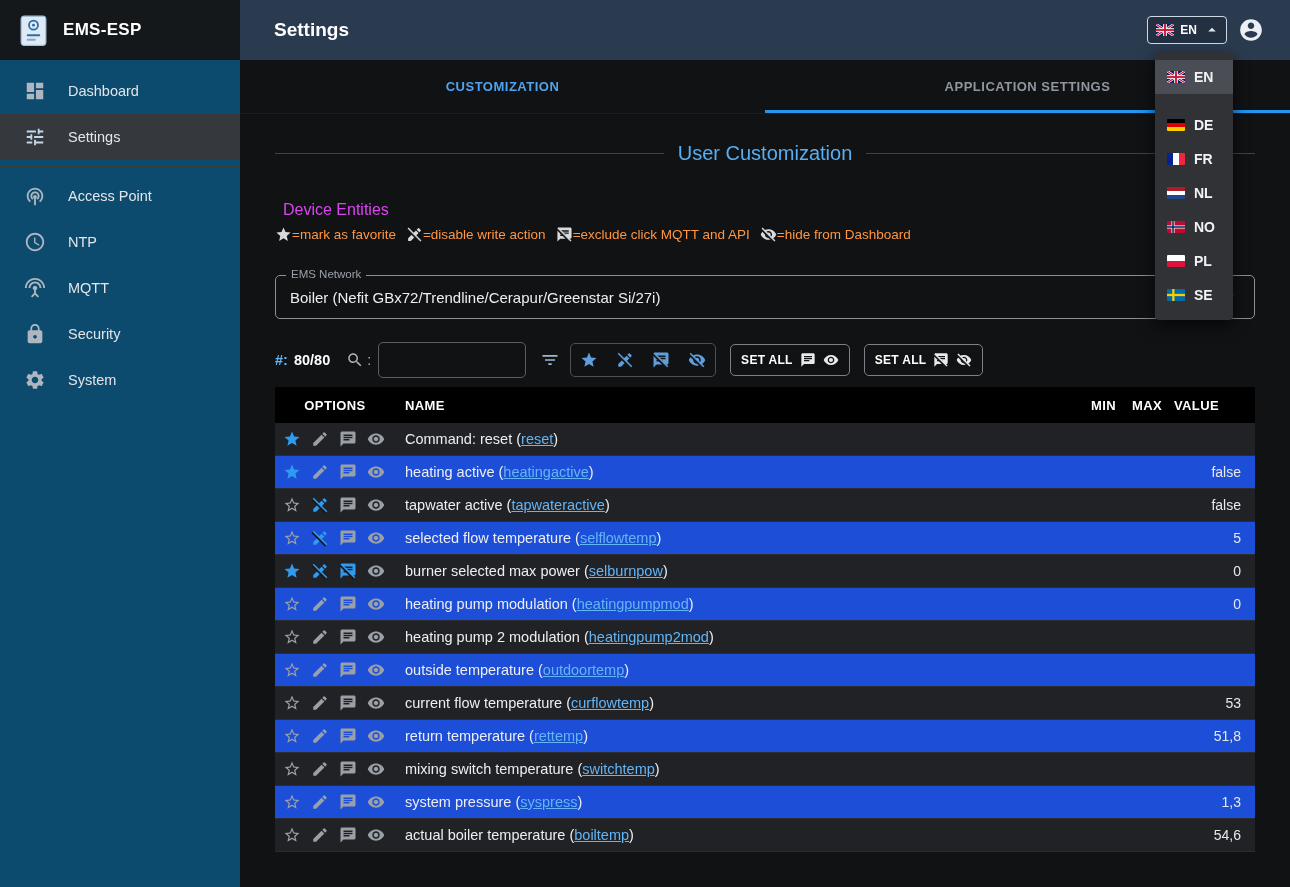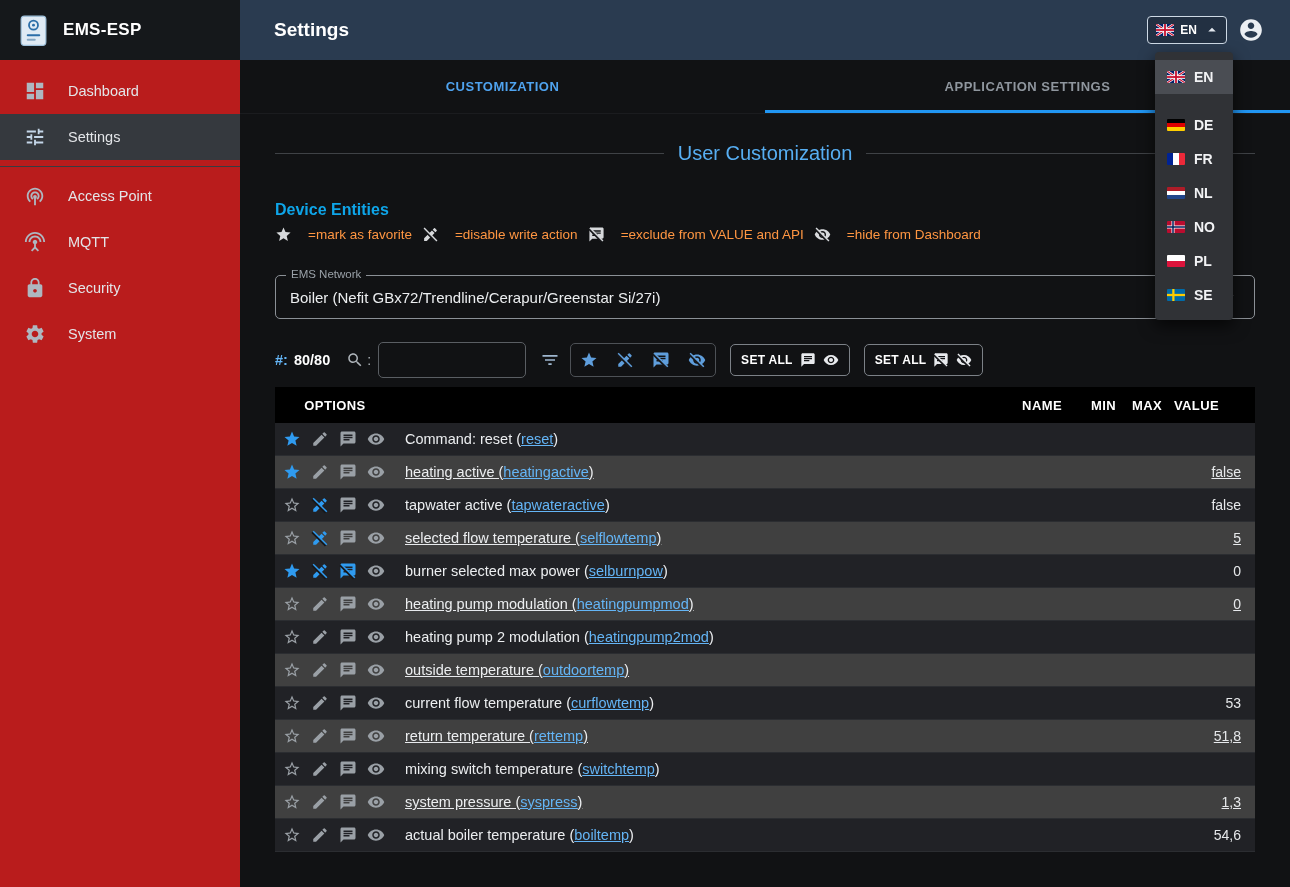--- a/index.html
+++ b/index.html
@@ -5,21 +5,21 @@
   * { box-sizing: border-box; }
   html,body { margin:0; padding:0; }
   body {
     width:1290px; height:887px; overflow:hidden; position:relative;
     background:#111214; color:#e8eaed;
     font-family:"Liberation Sans", sans-serif;
   }
   .app { display:flex; height:100%; }
 
   
-  .sidebar { width:240px; min-width:240px; background:#b91c1c; display:flex; flex-direction:column; }
+  .sidebar { width:240px; min-width:240px; background:#0c4a6e; display:flex; flex-direction:column; }
   .logo-area { height:60px; min-height:60px; background:#15181b; display:flex; align-items:center; gap:16px; padding:0 20px; }
   .logo-svg { width:27px; height:31px; display:block; }
   .app-title { font-size:17px; font-weight:700; letter-spacing:.3px; color:#ffffff; }
   .nav { padding-top:8px; }
   .nav-item { height:46px; display:flex; align-items:center; gap:22px; padding:0 24px; cursor:pointer; color:#e3e5e8; font-size:14.5px; }
   .nav-item.active { background:#35393e; }
   .nav-icon { width:22px; height:22px; color:#aeb7c0; }
   .nav-item.active .nav-icon { color:#c4d6e8; }
   .nav-divider { border-top:1px solid #383c41; margin:6px 0; }
 
@@ -37,24 +37,24 @@
 
   .tabsbar { height:54px; min-height:54px; display:flex; position:relative; background:#111214; border-bottom:1px solid #1b1c1f; }
   .tab { flex:1; display:flex; align-items:center; justify-content:center; font-size:13px; font-weight:700; letter-spacing:.5px; color:#8f969e; cursor:pointer; }
   .tab.active { color:#4fa3ef; }
   .tab-indicator { position:absolute; bottom:0; left:50%; width:50%; height:3px; background:#2196f3; }
 
   
   .content { flex:1; padding:0 35px; overflow:hidden; }
   .divider-title { display:flex; align-items:center; gap:14px; margin:28px 0 0; color:#57aef2; font-size:20px; white-space:nowrap; }
   .divider-title::before, .divider-title::after { content:""; flex:1; border-top:1px solid #3f4246; }
-  .section-title { margin:36px 0 0; color:#0ea5e9; font-size:16px; font-weight:700; }
+  .section-title { margin:36px 8px 0; color:#d946ef; font-size:16px; font-weight:400; }
   .hint { margin:22px 0 0; color:#ff9642; font-size:13.5px; }
   .legend { margin:7px 0 0; color:#ff9642; font-size:13.5px; display:flex; align-items:center; flex-wrap:wrap; }
-  .legend-item { display:inline-flex; align-items:center; margin-right:10px; gap:16px; }
+  .legend-item { display:inline-flex; align-items:center; margin-right:10px; gap:0; }
   .legend-item .icon { width:17px; height:17px; }
   .legend-ic { color:#d7d9dc; }
 
   .device-select { position:relative; margin-top:32px; height:44px; border:1px solid #8b9096; border-radius:5px; display:flex; align-items:center; padding:0 14px; cursor:pointer; }
   .ds-label { position:absolute; top:-8px; left:10px; background:#111214; padding:0 5px; font-size:11.5px; color:#9aa1a8; }
   .ds-value { font-size:15px; color:#eceef0; }
   .device-select .caret { margin-left:auto; color:#c3c7cc; width:22px; height:22px; }
 
   .toolbar { margin-top:22px; display:flex; align-items:center; height:38px; }
   .count-prefix { color:#64b5f6; font-weight:700; font-size:14.5px; }
@@ -67,27 +67,27 @@
   .toggle { padding:7px 9px; color:#5f9edc; cursor:pointer; display:flex; }
   .toggle .icon { width:18px; height:18px; }
   .set-all { margin-left:14px; display:flex; align-items:center; gap:7px; border:1px solid #7c8187; border-radius:5px; height:32px; padding:0 10px; font-size:12px; font-weight:700; color:#fff; cursor:pointer; background:transparent; font-family:"Liberation Sans", sans-serif; letter-spacing:.3px; }
   .set-all .icon { width:16px; height:16px; color:#e8eaed; }
 
   
   .table-wrap { margin-top:8px; }
   table { width:100%; border-collapse:collapse; }
   thead th { background:#000; height:36px; font-size:13px; letter-spacing:.4px; color:#fff; font-weight:700; }
   th.h-options { width:120px; text-align:center; }
-  th.h-name { text-align:right; padding-left:10px; }
+  th.h-name { text-align:left; padding-left:10px; }
   th.h-min { width:54px; text-align:right; }
   th.h-max { width:46px; text-align:right; }
   th.h-value { width:92px; text-align:right; padding-right:36px; }
   tbody tr { height:32px; }
   tbody tr.light { background:#212226; }
-  tbody tr.dark { background:#404040;text-decoration:underline; }
+  tbody tr.dark { background:#1d4ed8; }
   tbody td { border-bottom:1px solid #2b2d31; padding:0; }
   .opts { display:flex; align-items:center; gap:10px; padding-left:8px; height:32px; }
   .opt { display:flex; cursor:pointer; color:#9aa0a6; }
   .opt .icon { width:18px; height:18px; }
   .opt.on { color:#2f9bf0; }
   .col-name { font-size:14.5px; color:#eceef0; padding-left:10px; white-space:nowrap; }
   .shortlink { color:#64b5f6; text-decoration:underline; cursor:pointer; }
   .col-min, .col-max { text-align:right; font-size:14px; color:#e6e8ea; }
   .col-value { text-align:right; padding-right:14px; font-size:14px; color:#e6e8ea; }
 
@@ -137,20 +137,28 @@
           <span class="nav-icon">
             <svg class="icon " viewBox="0 0 24 24" style="width:100%;height:100%;">
               <path d="M12 11c-1.1 0-2 .9-2 2 0 .74.4 1.38 1 1.72V22h2v-7.28c.6-.35 1-.98 1-1.72 0-1.1-.9-2-2-2zM12 3C7.03 3 3 7.03 3 12c0 2.76 1.24 5.23 3.2 6.88l1.42-1.42C6.01 16.16 5 14.2 5 12c0-3.87 3.13-7 7-7s7 3.13 7 7c0 2.2-1.01 4.16-2.62 5.45l1.42 1.42C19.76 17.23 21 14.76 21 12c0-4.97-4.03-9-9-9zm0 4c-2.76 0-5 2.24-5 5 0 1.66.81 3.12 2.05 4.03l1.45-1.45C9.62 14.07 9 13.11 9 12c0-1.66 1.34-3 3-3s3 1.34 3 3c0 1.11-.62 2.07-1.5 2.58l1.45 1.45C16.19 15.12 17 13.66 17 12c0-2.76-2.24-5-5-5z"></path>
             </svg>
           </span>
           <span class="nav-label">Access Point</span>
         </div>
         <div class="nav-item">
           <span class="nav-icon">
             <svg class="icon " viewBox="0 0 24 24" style="width:100%;height:100%;">
+              <path d="M11.99 2C6.47 2 2 6.48 2 12s4.47 10 9.99 10C17.52 22 22 17.52 22 12S17.52 2 11.99 2zM12 20c-4.42 0-8-3.58-8-8s3.58-8 8-8 8 3.58 8 8-3.58 8-8 8zm.5-13H11v6l5.25 3.15.75-1.23-4.5-2.67z"></path>
+            </svg>
+          </span>
+          <span class="nav-label">NTP</span>
+        </div>
+        <div class="nav-item">
+          <span class="nav-icon">
+            <svg class="icon " viewBox="0 0 24 24" style="width:100%;height:100%;">
               <path d="M12 5c-3.87 0-7 3.13-7 7h2c0-2.76 2.24-5 5-5s5 2.24 5 5h2c0-3.87-3.13-7-7-7zm1 9.29c.88-.39 1.5-1.26 1.5-2.29 0-1.38-1.12-2.5-2.5-2.5S9.5 10.62 9.5 12c0 1.02.62 1.9 1.5 2.29v3.3L7.59 21 9 22.41l3-3 3 3L16.41 21 13 17.59v-3.3zM12 1C5.93 1 1 5.93 1 12h2c0-4.97 4.03-9 9-9s9 4.03 9 9h2c0-6.07-4.93-11-11-11z"></path>
             </svg>
           </span>
           <span class="nav-label">MQTT</span>
         </div>
         <div class="nav-item">
           <span class="nav-icon">
             <svg class="icon " viewBox="0 0 24 24" style="width:100%;height:100%;">
               <path d="M18 8h-1V6c0-2.76-2.24-5-5-5S7 3.24 7 6v2H6c-1.1 0-2 .9-2 2v10c0 1.1.9 2 2 2h12c1.1 0 2-.9 2-2V10c0-1.1-.9-2-2-2zm-6 9c-1.1 0-2-.9-2-2s.9-2 2-2 2 .9 2 2-.9 2-2 2zm3.1-9H8.9V6c0-1.71 1.39-3.1 3.1-3.1 1.71 0 3.1 1.39 3.1 3.1v2z"></path>
             </svg>
@@ -228,21 +236,21 @@
             <span>=disable write action</span>
           </span>
           <span class="legend-item">
             <span class="icon legend-ic" style="width:17px;height:17px;display:inline-block;">
               <svg class="icon " viewBox="0 0 24 24" style="width:100%;height:100%;">
                 <path d="M20 2H4c-1.1 0-1.99.9-1.99 2L2 22l4-4h14c1.1 0 2-.9 2-2V4c0-1.1-.9-2-2-2zM6 9h12v2H6V9zm8 5H6v-2h8v2zm4-6H6V6h12v2z"></path>
                 <path d="M1.6 4.4 L19.6 22.4" stroke="#17181b" stroke-width="3" fill="none"></path>
                 <path d="M2.9 2.9 L21.1 21.1" stroke="currentColor" stroke-width="2" fill="none"></path>
               </svg>
             </span>
-            <span>=exclude from VALUE and API</span>
+            <span>=exclude click MQTT and API</span>
           </span>
           <span class="legend-item">
             <span class="icon legend-ic" style="width:17px;height:17px;display:inline-block;">
               <svg class="icon " viewBox="0 0 24 24" style="width:100%;height:100%;">
                 <path d="M12 4.5C7 4.5 2.73 7.61 1 12c1.73 4.39 6 7.5 11 7.5s9.27-3.11 11-7.5c-1.73-4.39-6-7.5-11-7.5zM12 17c-2.76 0-5-2.24-5-5s2.24-5 5-5 5 2.24 5 5-2.24 5-5 5zm0-8c-1.66 0-3 1.34-3 3s1.34 3 3 3 3-1.34 3-3-1.34-3-3-3z"></path>
                 <path d="M1.6 4.4 L19.6 22.4" stroke="#17181b" stroke-width="3" fill="none"></path>
                 <path d="M2.9 2.9 L21.1 21.1" stroke="currentColor" stroke-width="2" fill="none"></path>
               </svg>
             </span>
             <span>=hide from Dashboard</span>

